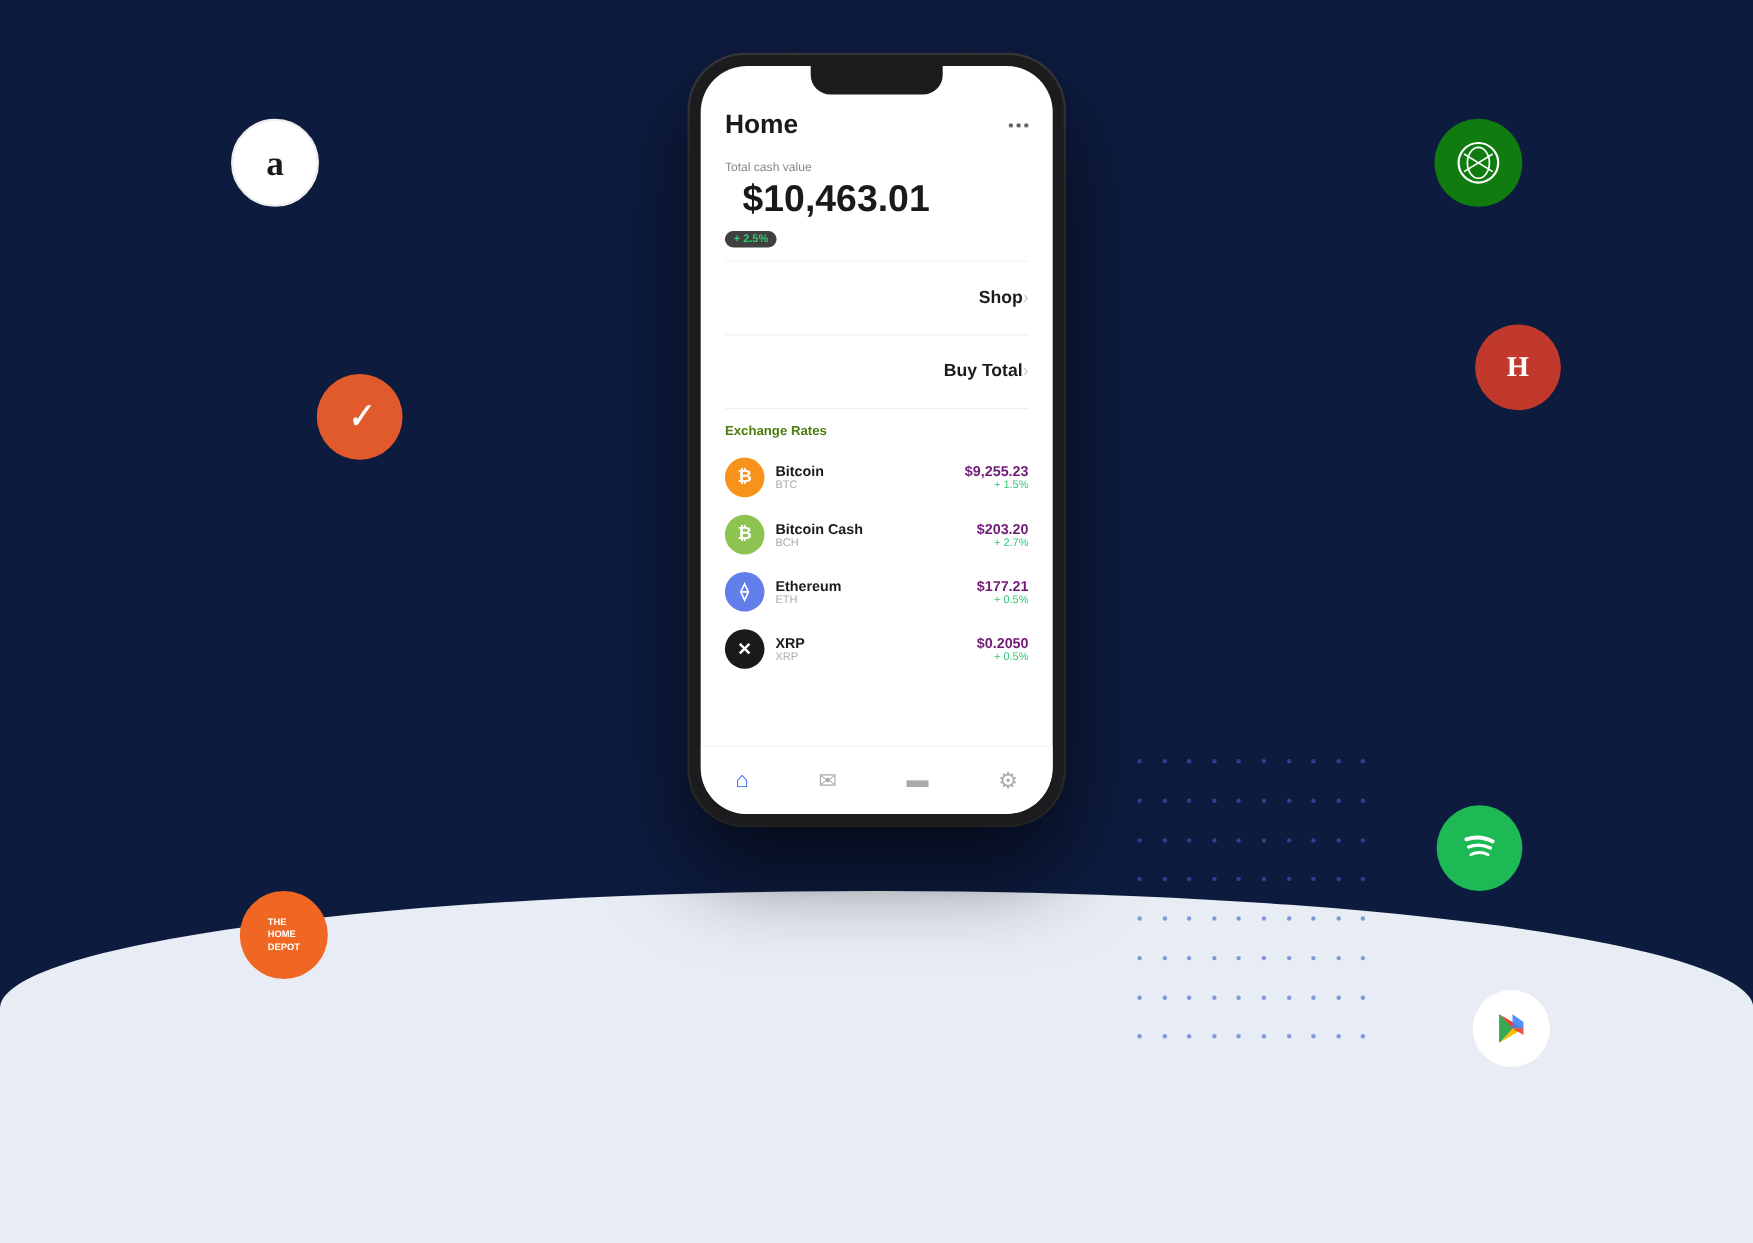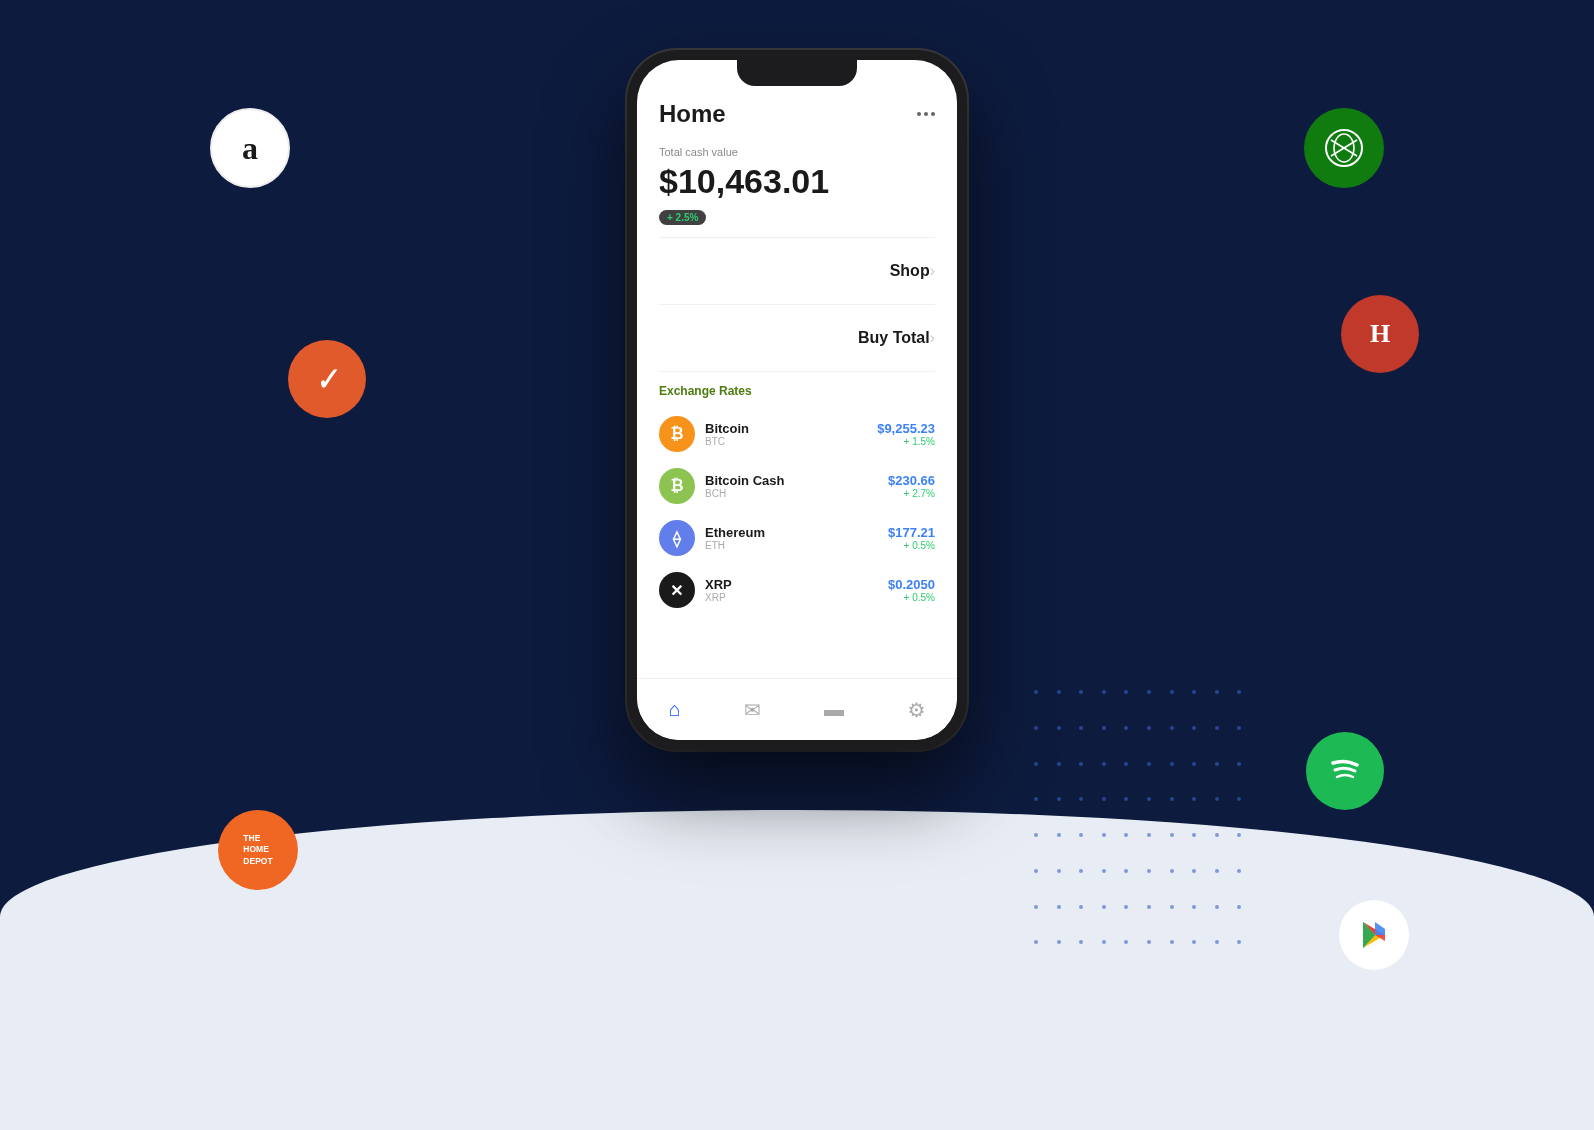--- a/index.html
+++ b/index.html
@@ -202,20 +202,21 @@
       font-size: 11px;
       color: #888;
       margin-bottom: 4px;
     }
 
     .cash-value {
       font-size: 34px;
       font-weight: 700;
       color: #1a1a1a;
       margin-bottom: 6px;
+      margin-left: 16px;
     }
 
     .cash-badge {
       display: inline-block;
       background: #404040;
       color: #2ecc71;
       font-size: 10px;
       font-weight: 600;
       padding: 2px 8px;
       border-radius: 10px;
@@ -296,21 +297,21 @@
       color: #aaa;
     }
 
     .crypto-right {
       text-align: right;
     }
 
     .crypto-price {
       font-size: 13px;
       font-weight: 600;
-      color: #3b82f6;
+      color: #701a75;
     }
 
     .crypto-change {
       font-size: 10px;
       color: #2ecc71;
       text-align: right;
     }
 
     
     .bottom-nav {
@@ -562,21 +563,21 @@
 
         <div class="crypto-row">
           <div class="crypto-left">
             <div class="crypto-icon crypto-icon-bch">₿</div>
             <div>
               <div class="crypto-name">Bitcoin Cash</div>
               <div class="crypto-ticker">BCH</div>
             </div>
           </div>
           <div class="crypto-right">
-            <div class="crypto-price">$230.66</div>
+            <div class="crypto-price">$203.20</div>
             <div class="crypto-change">+ 2.7%</div>
           </div>
         </div>
 
         <div class="crypto-row">
           <div class="crypto-left">
             <div class="crypto-icon crypto-icon-eth">⟠</div>
             <div>
               <div class="crypto-name">Ethereum</div>
               <div class="crypto-ticker">ETH</div>

